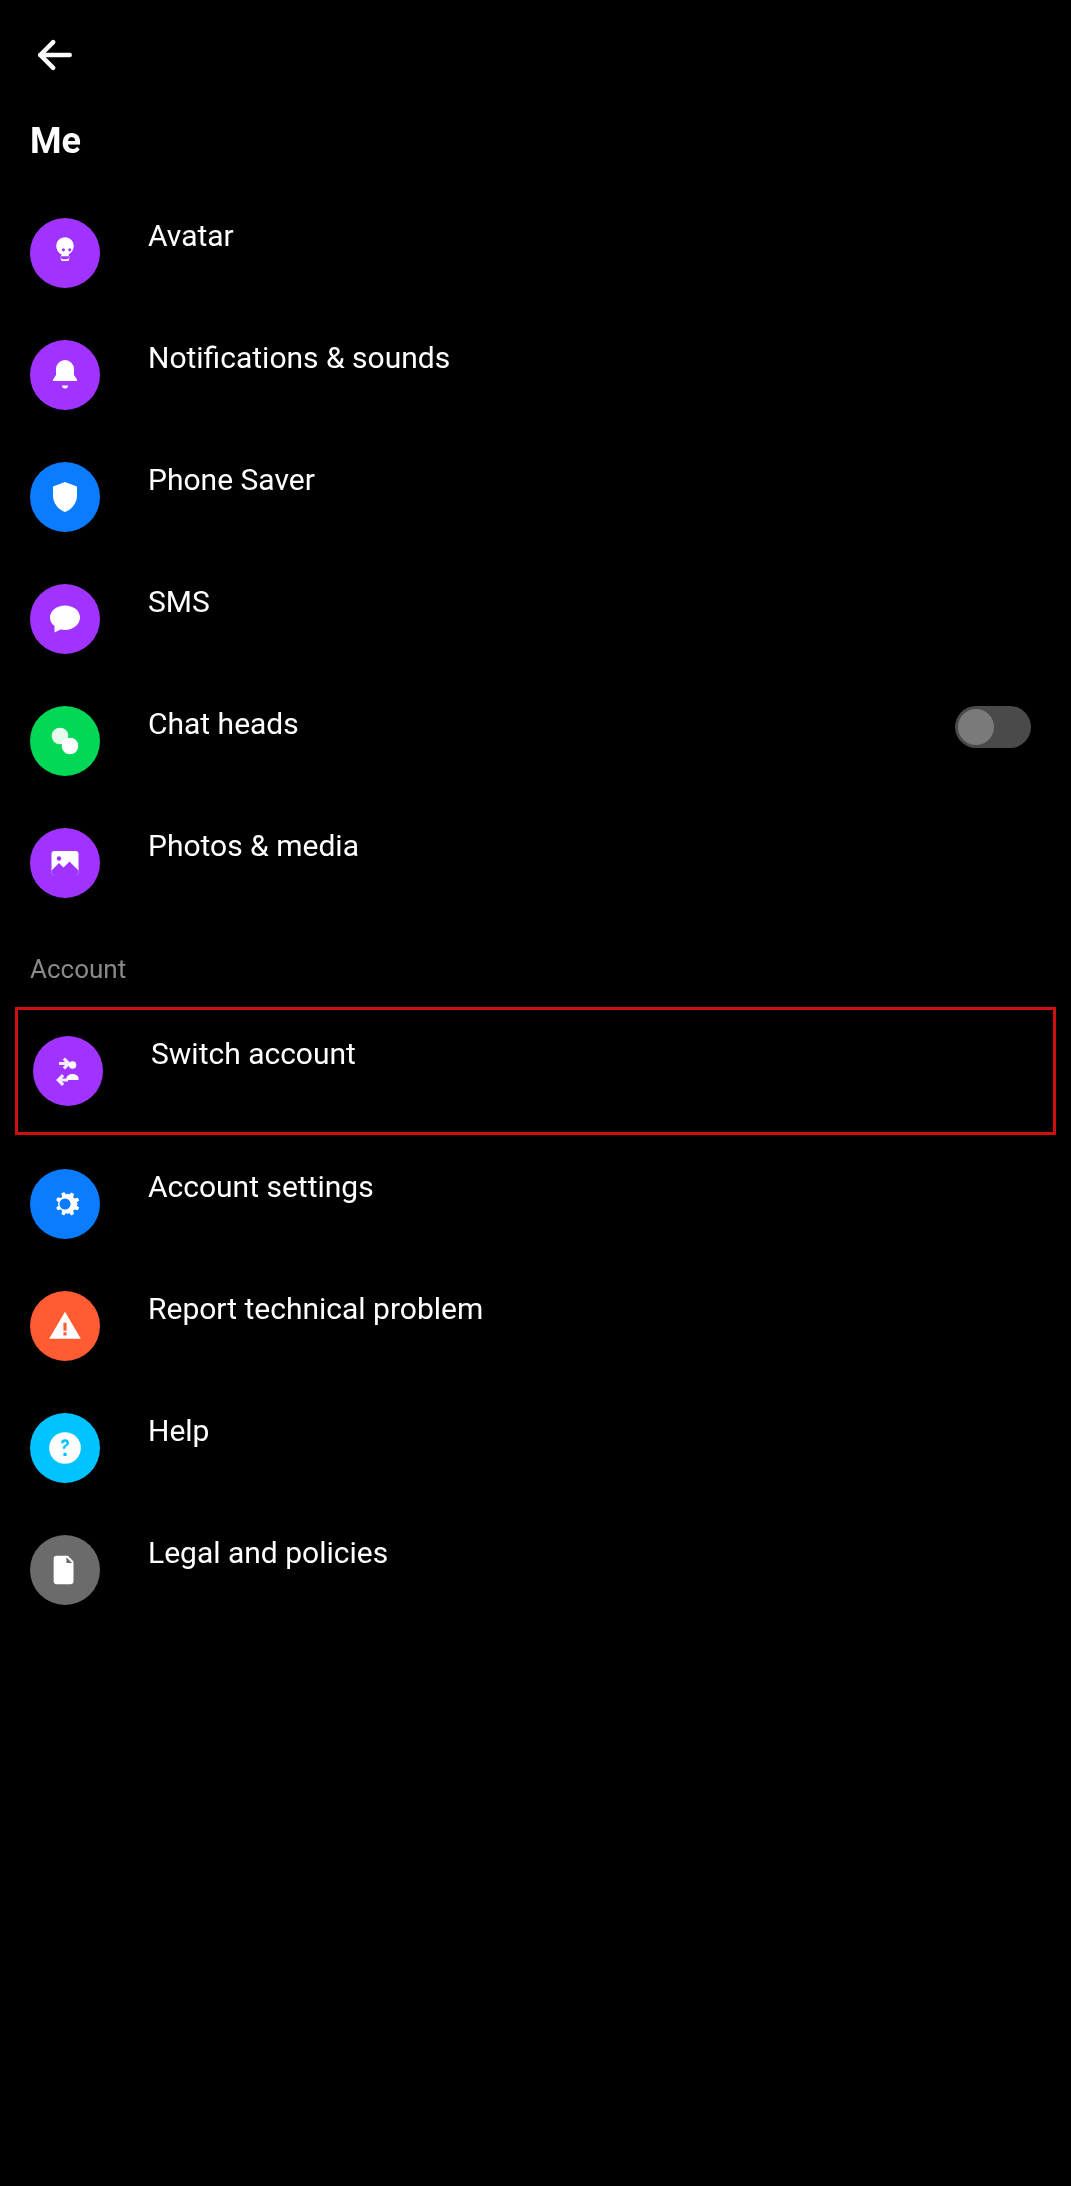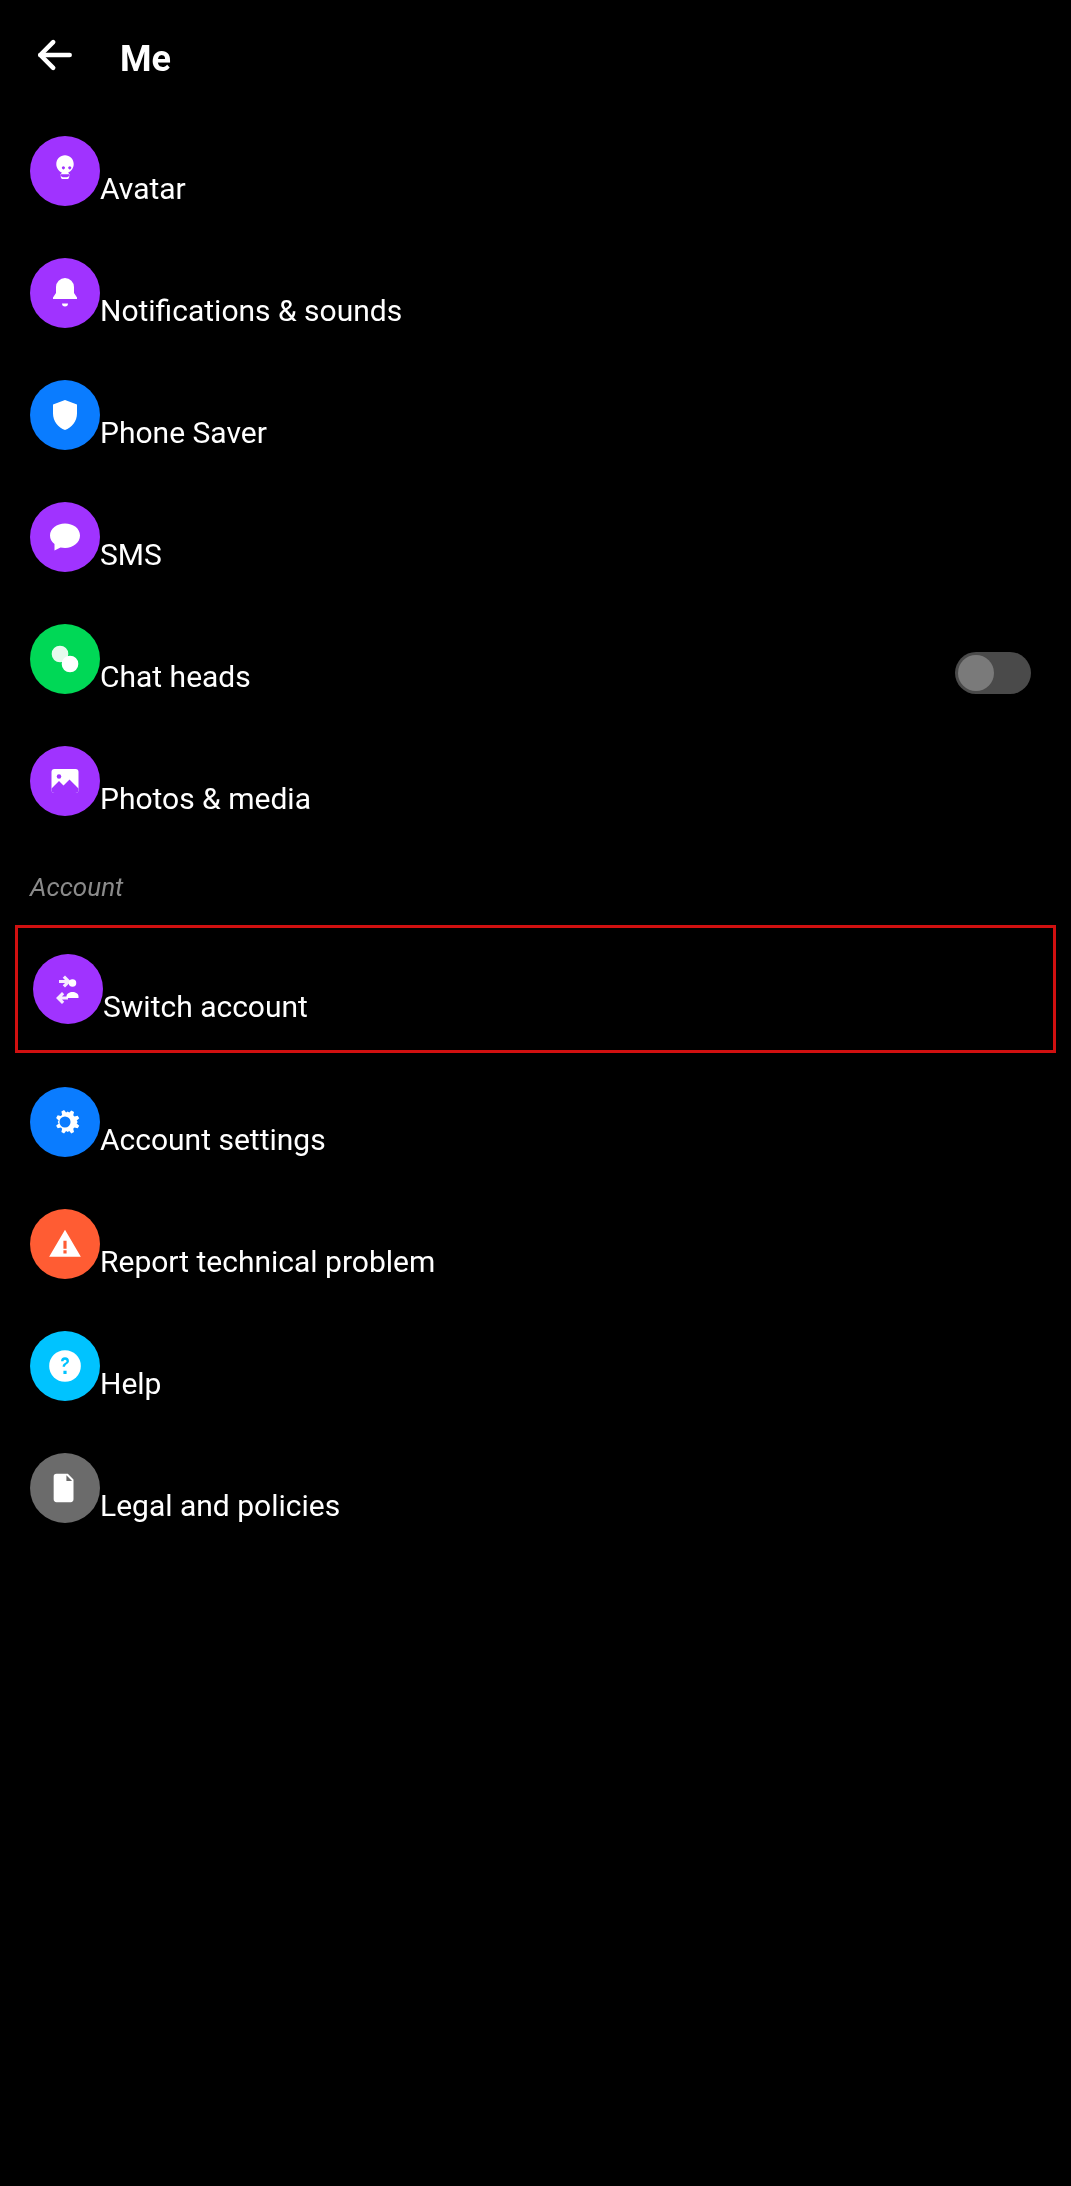--- a/index.html
+++ b/index.html
@@ -6,43 +6,45 @@
     body {
       background: #000000;
       color: #ffffff;
       font-family: -apple-system, BlinkMacSystemFont, 'Segoe UI', Roboto, Helvetica, Arial, sans-serif;
       width: 1071px;
       height: 2186px;
       overflow: hidden;
     }
     .header {
       display: flex;
-      align-items: flex-end;
+      align-items: flex-start;
       padding: 30px 30px;
       gap: 40px;
+      flex-direction: column;
     }
     .back-btn {
       width: 50px;
       height: 50px;
       display: flex;
       align-items: center;
       justify-content: center;
       cursor: pointer;
     }
     .page-title {
       font-size: 36px;
       font-weight: 700;
     }
     .list {
       padding: 0;
     }
     .list-item {
       display: flex;
-      align-items: flex-end;
+      align-items: flex-start;
       padding: 26px 30px;
+      gap: 48px;
       cursor: pointer;
     }
     .icon-circle {
       width: 70px;
       height: 70px;
       min-width: 70px;
       border-radius: 50%;
       display: flex;
       align-items: center;
       justify-content: center;
@@ -50,21 +52,20 @@
     .item-label {
       font-size: 30px;
       font-weight: 400;
       color: #ffffff;
       flex: 1;
     }
     .section-header {
       padding: 30px 30px 15px;
       font-size: 26px;
       color: #8a8a8a;
-      font-style: italic;
     }
     .toggle {
       width: 76px;
       height: 42px;
       background: #4a4a4a;
       border-radius: 21px;
       position: relative;
       margin-right: 10px;
     }
     .toggle-thumb {

